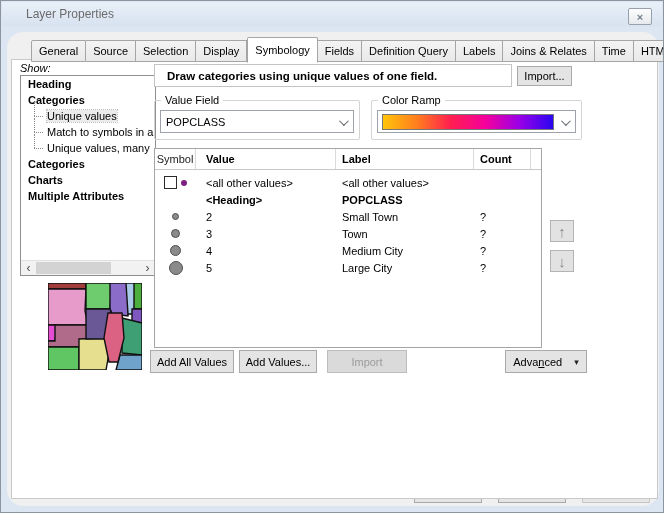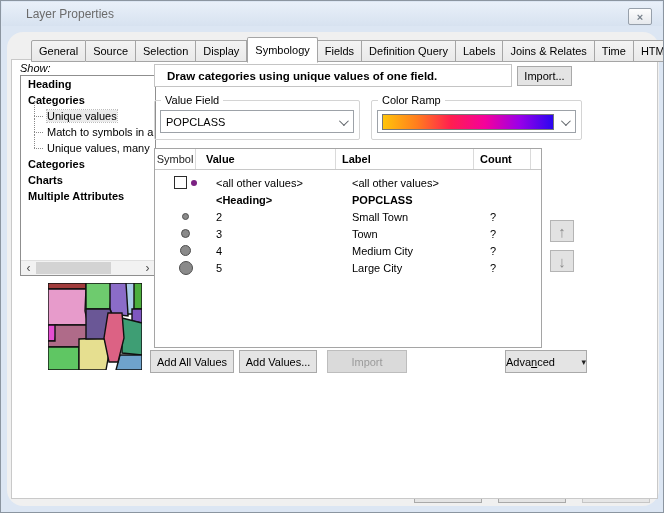--- a/index.html
+++ b/index.html
@@ -120,21 +120,21 @@
     background:#fff; border:1px solid #A5A5A5; overflow:hidden;
   }
   .thead{ position:absolute; left:0; top:0; right:0; height:21px;
           border-bottom:1px solid #C8C8C8; display:flex; }
   .th{ display:flex; align-items:center; border-right:1px solid #DADADA;
        padding-left:6px; cursor:default; }
   .th-symbol{ width:41px; justify-content:center; padding-left:0; color:#222; }
   .th-value{ width:140px; padding-left:10px; font-weight:bold; }
   .th-label{ width:138px; font-weight:bold; }
   .th-count{ width:57px; font-weight:bold; }
-  .trow{ position:absolute; left:0; right:0; height:17px; display:flex; align-items:center;justify-content:flex-end; }
+  .trow{ position:absolute; left:0; right:0; height:17px; display:flex; align-items:center; }
   .cell{ display:flex; align-items:center; height:100%; }
   .c-sym{ width:41px; justify-content:center; gap:4px; }
   .c-val{ width:140px; padding-left:10px; }
   .c-lab{ width:138px; padding-left:6px; }
   .c-cnt{ width:57px; padding-left:6px; }
   .bold{ font-weight:bold; }
   .checkbox{ width:13px; height:13px; background:#fff; border:1px solid #2b2b2b; }
   .dot{ width:6px; height:6px; border-radius:50%; }
   .gray-circle{ border-radius:50%; border:1px solid #4F4F4F; }
   .gc-1{ width:7px; height:7px; }
@@ -148,21 +148,21 @@
     display:flex; align-items:center; justify-content:center;
     color:#8C8C8C; font-size:15px; font-weight:bold; cursor:default;
   }
   .move-up{ top:160px; } .move-down{ top:190px; }
   
   .action-btn{ position:absolute; top:290px; height:23px; }
   .b-addall{ left:138px; width:84px; }
   .b-addvalues{ left:227px; width:78px; }
   .b-remove{ left:315px; width:80px; background:#DADADA; border-color:#BDBDBD; color:#9B9B9B; }
   .b-removeall{ left:404px; width:75px; }
-  .b-advanced{ left:493px; width:82px; gap:12px;justify-content:space-between; }
+  .b-advanced{ left:493px; width:82px; gap:12px; }
   .u{ text-decoration:underline; }
   .caret{ font-size:9px; color:#222; }
   
   .dlg-btn{ position:absolute; top:450px; width:68px; height:21px; }
   .b-ok{ left:407px; } .b-cancel{ left:491px; }
   .b-apply{ left:575px; background:#E6E6E6; border-color:#C6C6C6; color:#A0A0A0; }
 </style>
 </head>
 <body>
 

